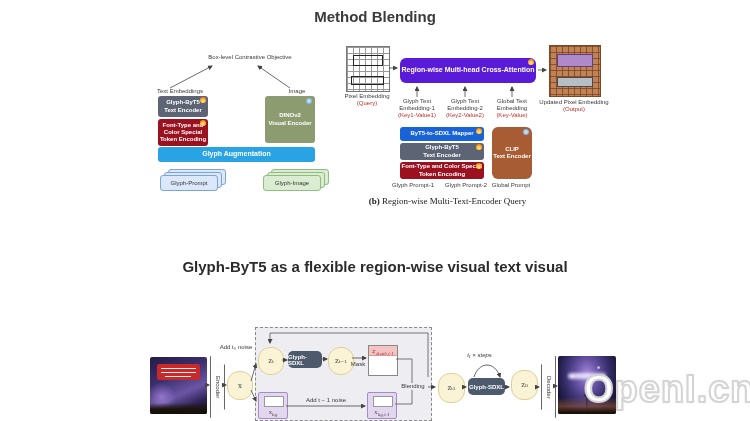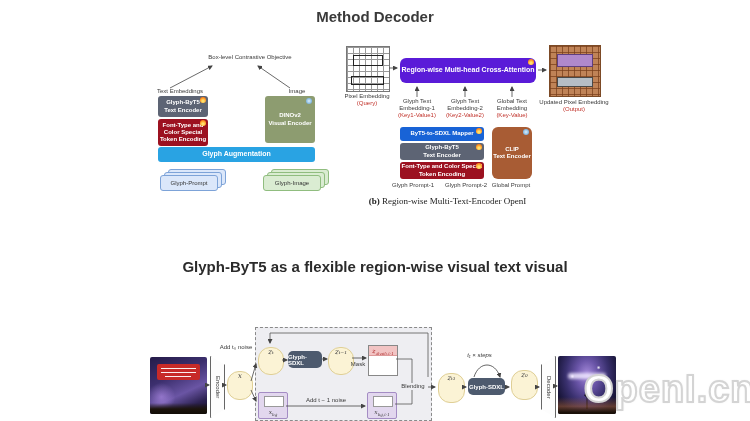--- a/index.html
+++ b/index.html
@@ -30,22 +30,22 @@
   .cblue{background:#dbe7fa;border:0.8px solid #7da3d8;}
   .cgreen{background:#daecd2;border:0.8px solid #90bd7f;}
   .cap{position:absolute;font-family:"Liberation Serif",serif;font-size:9px;color:#222;text-align:center;}
   .gridw{position:absolute;background-color:#fff;border:1px solid #777;
          background-image:linear-gradient(#999 0.8px,transparent 0.8px),linear-gradient(90deg,#999 0.8px,transparent 0.8px);
          background-size:6px 6px;}
   .gridb{position:absolute;background-color:#c08357;border:1px solid #7c4a26;
          background-image:linear-gradient(rgba(122,64,28,.75) 0.8px,transparent 0.8px),linear-gradient(90deg,rgba(122,64,28,.75) 0.8px,transparent 0.8px);
          background-size:6px 6px;}
   .ybx{position:absolute;background:#fbf3d5;border:0.9px solid #dfcf96;border-radius:12px;
-       display:flex;justify-content:center;
-       font-family:"DejaVu Serif","DejaVu Sans",serif;font-style:italic;font-size:7px;color:#444;}
+       display:flex;align-items:center;justify-content:center;
+       font-family:"DejaVu Serif","DejaVu Sans",serif;font-size:7px;color:#444;}
   .pbx{position:absolute;background:#e2d7ee;border:0.9px solid #a48cc4;border-radius:2px;
        font-family:"DejaVu Serif","DejaVu Sans",serif;font-style:italic;font-size:6px;color:#444;text-align:center;}
   .sdxl{position:absolute;background:#4d5a6e;border-radius:5px;color:#fff;font-size:6px;
         display:flex;align-items:center;justify-content:center;font-weight:bold;}
   .trap{position:absolute;background:#fdfdfd;border:0.9px solid #666;display:flex;align-items:center;
         justify-content:center;font-size:6px;color:#333;writing-mode:vertical-rl;}
   .enc{clip-path:polygon(0 0,100% 14%,100% 86%,0 100%);}
   .dec{clip-path:polygon(0 14%,100% 0,100% 100%,0 86%);}
   .dashbox{position:absolute;border:1.1px dashed #8a8a8a;background:#eeeef2;}
   .plabel{position:absolute;font-size:6px;color:#3a3a3a;text-align:center;line-height:1.1;}
@@ -74,21 +74,21 @@
   .horizon2{position:absolute;left:0;bottom:0;width:100%;height:30%;
             background:linear-gradient(#00000000,rgba(190,110,50,.45) 55%,#1a1008 92%);}
   .tree2{position:absolute;left:44%;bottom:8%;width:12%;height:34%;background:#0d0a14;
          clip-path:polygon(40% 100%,45% 40%,10% 30%,50% 0,90% 32%,55% 42%,60% 100%);}
 </style>
 </head>
 <body>
 
 <div class="canvas">
 
-  <div class="ttl t1">Method Decoder</div>
+  <div class="ttl t1">Method Blending</div>
   <div class="ttl t2">Glyph-ByT5 as a flexible region-wise visual text visual</div>
 
   <div class="lbl" style="left:203px;top:54px;width:94px;">Box-level Contrastive Objective</div>
   <div class="lbl" style="left:156px;top:88px;width:48px;">Text Embeddings</div>
   <div class="lbl" style="left:272px;top:88px;width:50px;">Image Embeddings</div>
 
   <div class="bx slate" style="left:158px;top:96px;width:50px;height:21px;">
     <span>Glyph-ByT5
 Text Encoder</span>
     <span class="fire"></span>
@@ -168,21 +168,21 @@
     <span>CLIP
 Text Encoder</span>
     <span class="snow"></span>
   </div>
   <div class="lbl" style="left:390px;top:182px;width:46px;">Glyph Prompt-1</div>
   <div class="lbl" style="left:443px;top:182px;width:46px;">Glyph Prompt-2</div>
   <div class="lbl" style="left:488px;top:182px;width:46px;">Global Prompt</div>
 
   <div class="cap" style="left:360px;top:196px;width:175px;">
     <b>(b)</b>
-    <span>Region-wise Multi-Text-Encoder OpenI</span>
+    <span>Region-wise Multi-Text-Encoder Query</span>
   </div>
 
   <div class="dashbox" style="left:255px;top:327px;width:175px;height:92px;"></div>
 
   <div class="img1">
     <div class="banner">
       <div class="bline" style="top:22%;"></div>
       <div class="bline" style="top:48%;"></div>
       <div class="bline" style="top:74%;left:20%;width:60%;"></div>
     </div>

